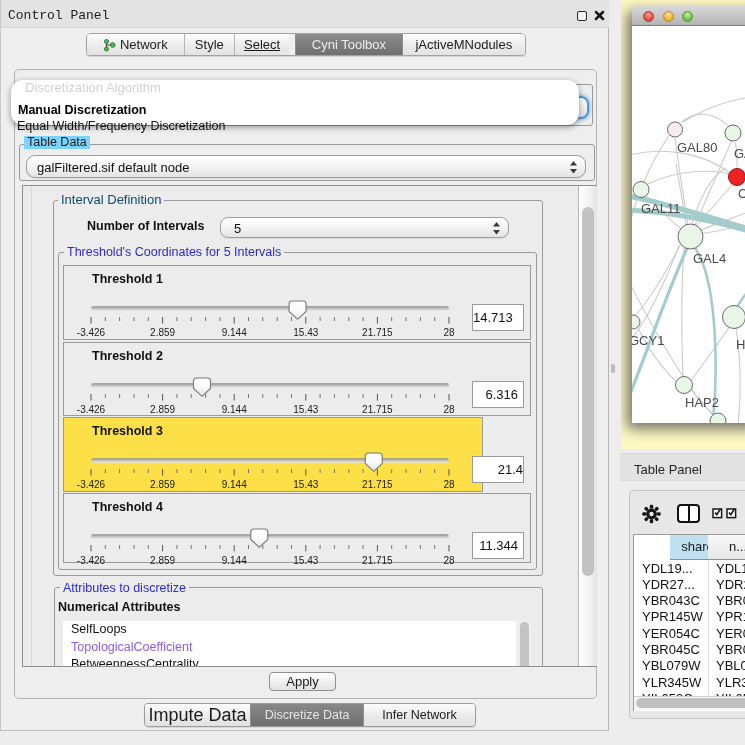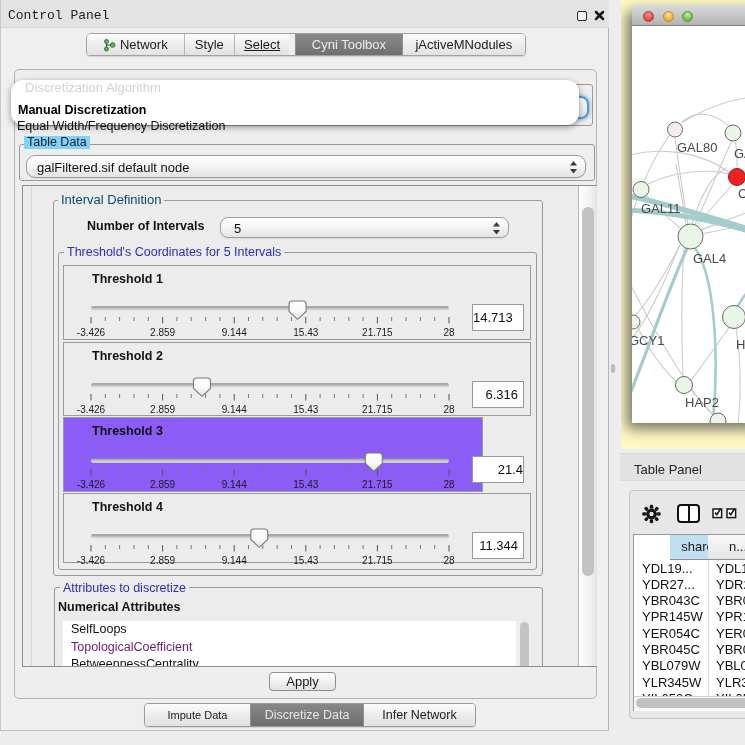--- a/index.html
+++ b/index.html
@@ -107,54 +107,54 @@
 <div class="abs" style="left:408px;top:38px;width:52px;height:27px;border:1px solid #999;background:#fff;font-size:13px;color:#111;text-align:right;line-height:26px;padding-right:11px;box-sizing:border-box;">14.713</div>
 </div>
 <div class="abs" style="left:40px;top:155.5px;width:468px;height:74.5px;border:1px solid #9a9a9a;background:#ececec;box-sizing:border-box;">
 <div class="abs" style="left:28px;top:6px;font-size:12.5px;font-weight:bold;color:#111;">Threshold 2</div>
 <svg class="abs" style="left:22px;top:30px;overflow:visible" width="430" height="44" viewBox="0 0 430 44">
 <use href="#slbase"></use>
 <use href="#thumb" x="116" y="12.5"></use>
 </svg>
 <div class="abs" style="left:408px;top:38px;width:52px;height:27px;border:1px solid #999;background:#fff;font-size:13px;color:#111;text-align:right;line-height:26px;padding-right:5px;box-sizing:border-box;">6.316</div>
 </div>
-<div class="abs" style="left:40px;top:231px;width:420px;height:74.5px;border:1px solid #9a9a9a;background:#8b5cf6;box-sizing:border-box;">
+<div class="abs" style="left:40px;top:231px;width:420px;height:74.5px;border:1px solid #9a9a9a;background:#fde047;box-sizing:border-box;">
 <div class="abs" style="left:28px;top:6px;font-size:12.5px;font-weight:bold;color:#111;">Threshold 3</div>
 <svg class="abs" style="left:22px;top:30px;overflow:visible" width="430" height="44" viewBox="0 0 430 44">
 <use href="#slbase"></use>
 <use href="#thumb" x="287.8" y="12.5"></use>
 </svg>
 <div class="abs" style="left:408px;top:38px;width:52px;height:27px;border:1px solid #999;background:#fff;font-size:13px;color:#111;text-align:right;line-height:26px;box-sizing:border-box;">21.4</div>
 </div>
 <div class="abs" style="left:40px;top:306.5px;width:468px;height:70.5px;border:1px solid #9a9a9a;background:#ececec;box-sizing:border-box;">
 <div class="abs" style="left:28px;top:6px;font-size:12.5px;font-weight:bold;color:#111;">Threshold 4</div>
 <svg class="abs" style="left:22px;top:30px;overflow:visible" width="430" height="44" viewBox="0 0 430 44">
 <use href="#slbase"></use>
 <use href="#thumb" x="173.3" y="12.5"></use>
 </svg>
 <div class="abs" style="left:408px;top:38px;width:52px;height:27px;border:1px solid #999;background:#fff;font-size:13px;color:#111;text-align:right;line-height:26px;padding-right:5px;box-sizing:border-box;">11.344</div>
 </div>
 <div class="abs" style="left:31px;top:401px;width:489px;height:95px;border:1px solid #9a9a9a;border-radius:3px;box-sizing:border-box;"></div>
 <div class="gtitle" style="left:37px;top:395.5px;background:#ececec;color:#2b2bd0;">Attributes to discretize</div>
 <div class="abs" style="left:35px;top:414px;font-size:12.5px;font-weight:bold;color:#111;">Numerical Attributes</div>
 <div class="abs" style="left:40px;top:435px;width:453px;height:60px;background:#ffffff;"></div>
 <div class="abs" style="left:48px;top:436.0px;font-size:12.5px;color:#111;">SelfLoops</div>
-<div class="abs" style="left:48px;top:454.3px;font-size:12.5px;color:#701a75;">TopologicalCoefficient</div>
+<div class="abs" style="left:48px;top:454.3px;font-size:12.5px;color:#8b5cf6;">TopologicalCoefficient</div>
 <div class="abs" style="left:48px;top:470.6px;font-size:12.5px;color:#111;">BetweennessCentrality</div>
 <div class="abs" style="left:493px;top:435px;width:15px;height:60px;background:#efefef;"></div>
 <div class="abs" style="left:496.5px;top:436px;width:9px;height:60px;border-radius:4.5px;background:#c3c3c3;"></div>
  </div>
 
  <div class="abs" style="left:577px;top:186px;width:19px;height:480px;background:linear-gradient(90deg,#ffffff,#f2f2f2 60%,#e2e2e2);border-left:1px solid #b5b5b5;box-sizing:border-box;"></div>
  <div class="abs" style="left:581px;top:207px;width:12px;height:369px;border-radius:6px;background:#c2c2c2;"></div>
 
  <div class="abs" style="left:268px;top:672px;width:67px;height:19px;border:1px solid #8e8e8e;border-radius:4px;background:linear-gradient(#ffffff,#efefef 55%,#e2e2e2);font-size:13px;color:#1a1a1a;text-align:center;line-height:18px;box-sizing:border-box;">Apply</div>
 
  <div class="abs" style="left:143px;top:703px;width:330px;height:22px;border:1px solid #9b9b9b;border-radius:4px;display:flex;overflow:hidden;box-shadow:0 1px 1px rgba(0,0,0,.1);">
-  <div style="width:105px;background:linear-gradient(#fcfcfc,#e9e9e9 60%,#e2e2e2);display:flex;align-items:center;justify-content:center;font-size:11px;color:#1b1b1b;">Impute Data</div>
+  <div style="width:105px;background:linear-gradient(#fcfcfc,#e9e9e9 60%,#e2e2e2);display:flex;align-items:center;justify-content:center;font-size:18px;color:#1b1b1b;">Impute Data</div>
   <div style="width:112px;border-left:1px solid #8f8f8f;background:linear-gradient(#888888,#6e6e6e);display:flex;align-items:center;justify-content:center;font-size:12.5px;color:#e6e6e6;">Discretize Data</div>
   <div style="width:111px;border-left:1px solid #8f8f8f;background:linear-gradient(#fcfcfc,#e9e9e9 60%,#e2e2e2);display:flex;align-items:center;justify-content:center;font-size:12.5px;color:#1b1b1b;">Infer Network</div>
  </div>
 
  <div class="abs" style="left:10px;top:80px;width:568px;height:45px;background:#ffffff;border-radius:12px;box-shadow:0 2px 6px rgba(0,0,0,.4);z-index:50;">
    <div class="abs" style="left:14px;top:0px;font-size:13px;color:#d2d2d2;">Discretization Algorithm</div>
    <div class="abs" style="left:7px;top:23px;font-size:12.5px;font-weight:bold;color:#000;">Manual Discretization</div>
    <div class="abs" style="left:6px;top:39px;font-size:12.5px;color:#111;">Equal Width/Frequency Discretization</div>
  </div>
 </div>

